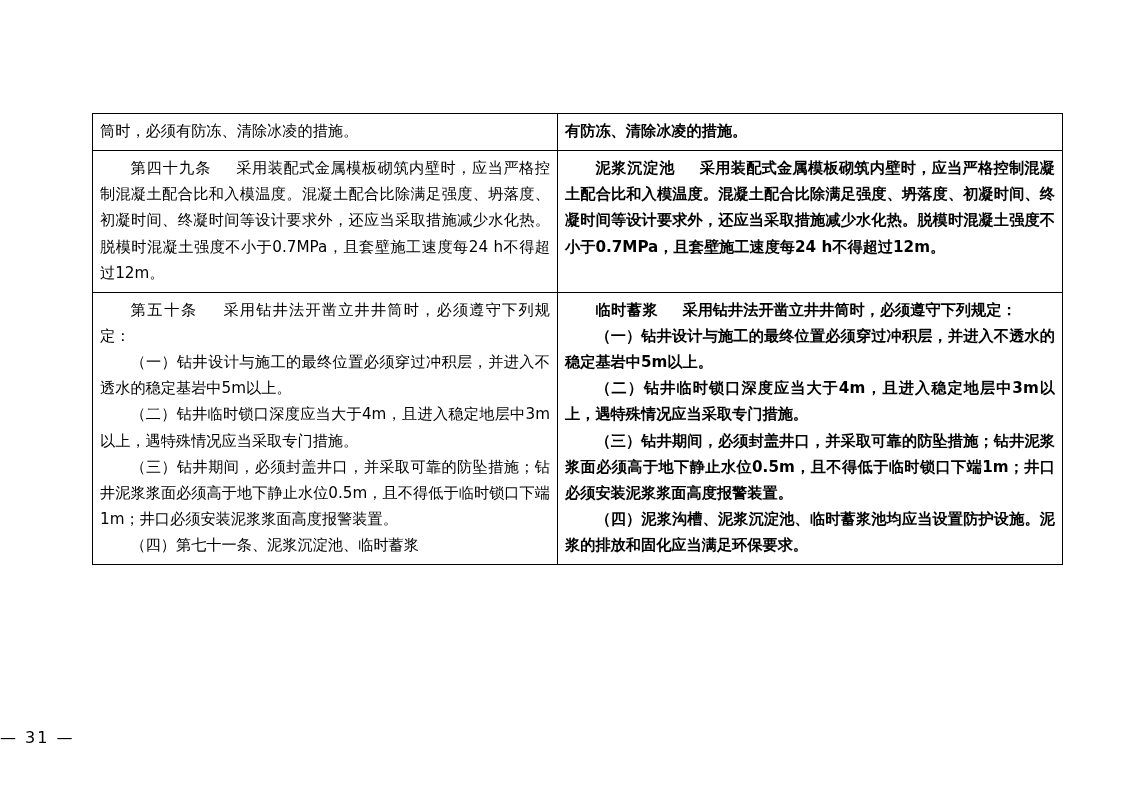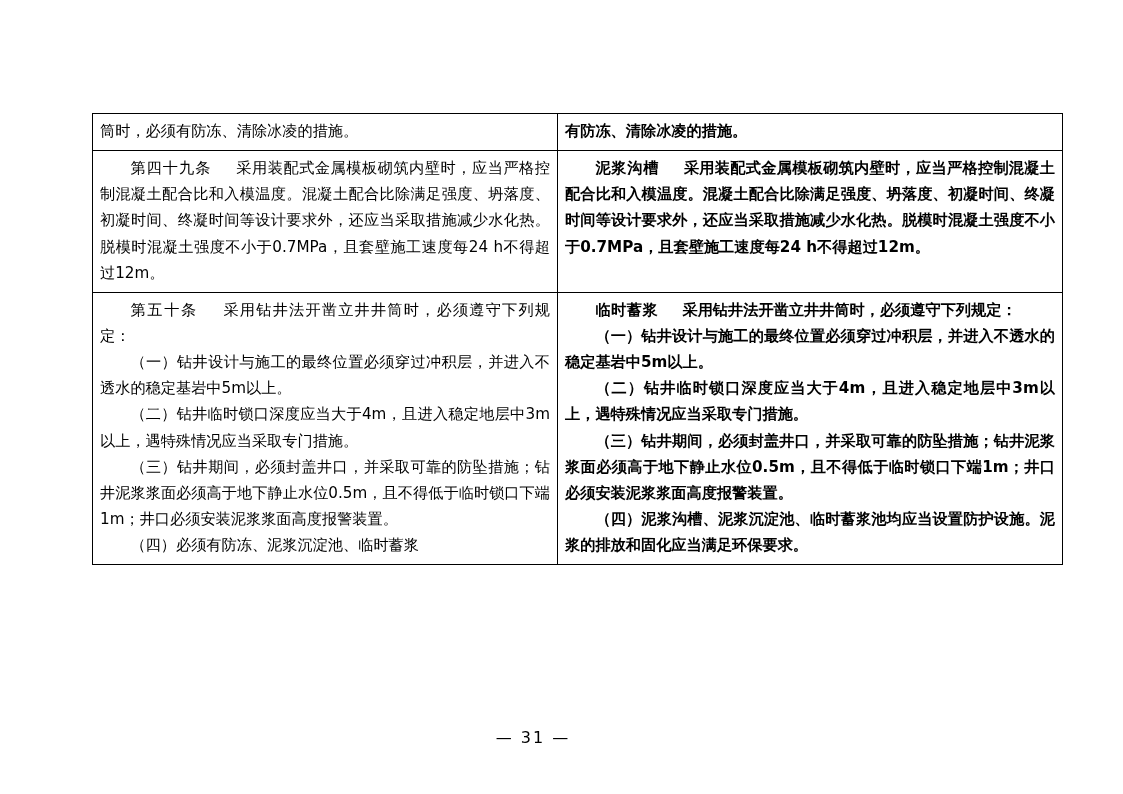--- a/index.html
+++ b/index.html
@@ -51,21 +51,21 @@
   }
   .gap-after-title {
     display: inline-block;
     width: 1.6em;
   }
   .page-number {
     position: absolute;
     left: 0;
     right: 0;
     top: 728px;
-    text-align: center;
+    text-align: left;
     font-size: 16px;
     font-family: "DejaVu Sans", "Liberation Sans", sans-serif;
     letter-spacing: 2px;
   }
 </style>
 </head>
 <body>
 
 <div class="page">
 
@@ -77,30 +77,30 @@
         </td>
         <td class="col-right">
           <p class="noindent">有防冻、清除冰凌的措施。</p>
         </td>
       </tr>
       <tr>
         <td class="col-left">
           <p class="indent2"><span class="art-title">第四十九条</span><span class="gap-after-title"></span><span>采用装配式金属模板砌筑内壁时，应当严格控制混凝土配合比和入模温度。混凝土配合比除满足强度、坍落度、初凝时间、终凝时间等设计要求外，还应当采取措施减少水化热。脱模时混凝土强度不小于0.7MPa，且套壁施工速度每24 h不得超过12m。</span></p>
         </td>
         <td class="col-right">
-          <p class="indent2"><span class="art-title">泥浆沟槽</span><span class="gap-after-title"></span><span>采用装配式金属模板砌筑内壁时，应当严格控制混凝土配合比和入模温度。混凝土配合比除满足强度、坍落度、初凝时间、终凝时间等设计要求外，还应当采取措施减少水化热。脱模时混凝土强度不小于0.7MPa，且套壁施工速度每24 h不得超过12m。</span></p>
+          <p class="indent2"><span class="art-title">泥浆沉淀池</span><span class="gap-after-title"></span><span>采用装配式金属模板砌筑内壁时，应当严格控制混凝土配合比和入模温度。混凝土配合比除满足强度、坍落度、初凝时间、终凝时间等设计要求外，还应当采取措施减少水化热。脱模时混凝土强度不小于0.7MPa，且套壁施工速度每24 h不得超过12m。</span></p>
         </td>
       </tr>
       <tr>
         <td class="col-left">
           <p class="indent2"><span class="art-title">第五十条</span><span class="gap-after-title"></span><span>采用钻井法开凿立井井筒时，必须遵守下列规定：</span></p>
           <p class="indent2">（一）钻井设计与施工的最终位置必须穿过冲积层，并进入不透水的稳定基岩中5m以上。</p>
           <p class="indent2">（二）钻井临时锁口深度应当大于4m，且进入稳定地层中3m以上，遇特殊情况应当采取专门措施。</p>
           <p class="indent2">（三）钻井期间，必须封盖井口，并采取可靠的防坠措施；钻井泥浆浆面必须高于地下静止水位0.5m，且不得低于临时锁口下端1m；井口必须安装泥浆浆面高度报警装置。</p>
-          <p class="indent2">（四）必须有防冻、泥浆沉淀池、临时蓄浆</p>
+          <p class="indent2">（四）第七十一条、泥浆沉淀池、临时蓄浆</p>
         </td>
         <td class="col-right">
           <p class="indent2"><span class="art-title">临时蓄浆</span><span class="gap-after-title"></span><span>采用钻井法开凿立井井筒时，必须遵守下列规定：</span></p>
           <p class="indent2">（一）钻井设计与施工的最终位置必须穿过冲积层，并进入不透水的稳定基岩中5m以上。</p>
           <p class="indent2">（二）钻井临时锁口深度应当大于4m，且进入稳定地层中3m以上，遇特殊情况应当采取专门措施。</p>
           <p class="indent2">（三）钻井期间，必须封盖井口，并采取可靠的防坠措施；钻井泥浆浆面必须高于地下静止水位0.5m，且不得低于临时锁口下端1m；井口必须安装泥浆浆面高度报警装置。</p>
           <p class="indent2">（四）泥浆沟槽、泥浆沉淀池、临时蓄浆池均应当设置防护设施。泥浆的排放和固化应当满足环保要求。</p>
         </td>
       </tr>
     </tbody>

